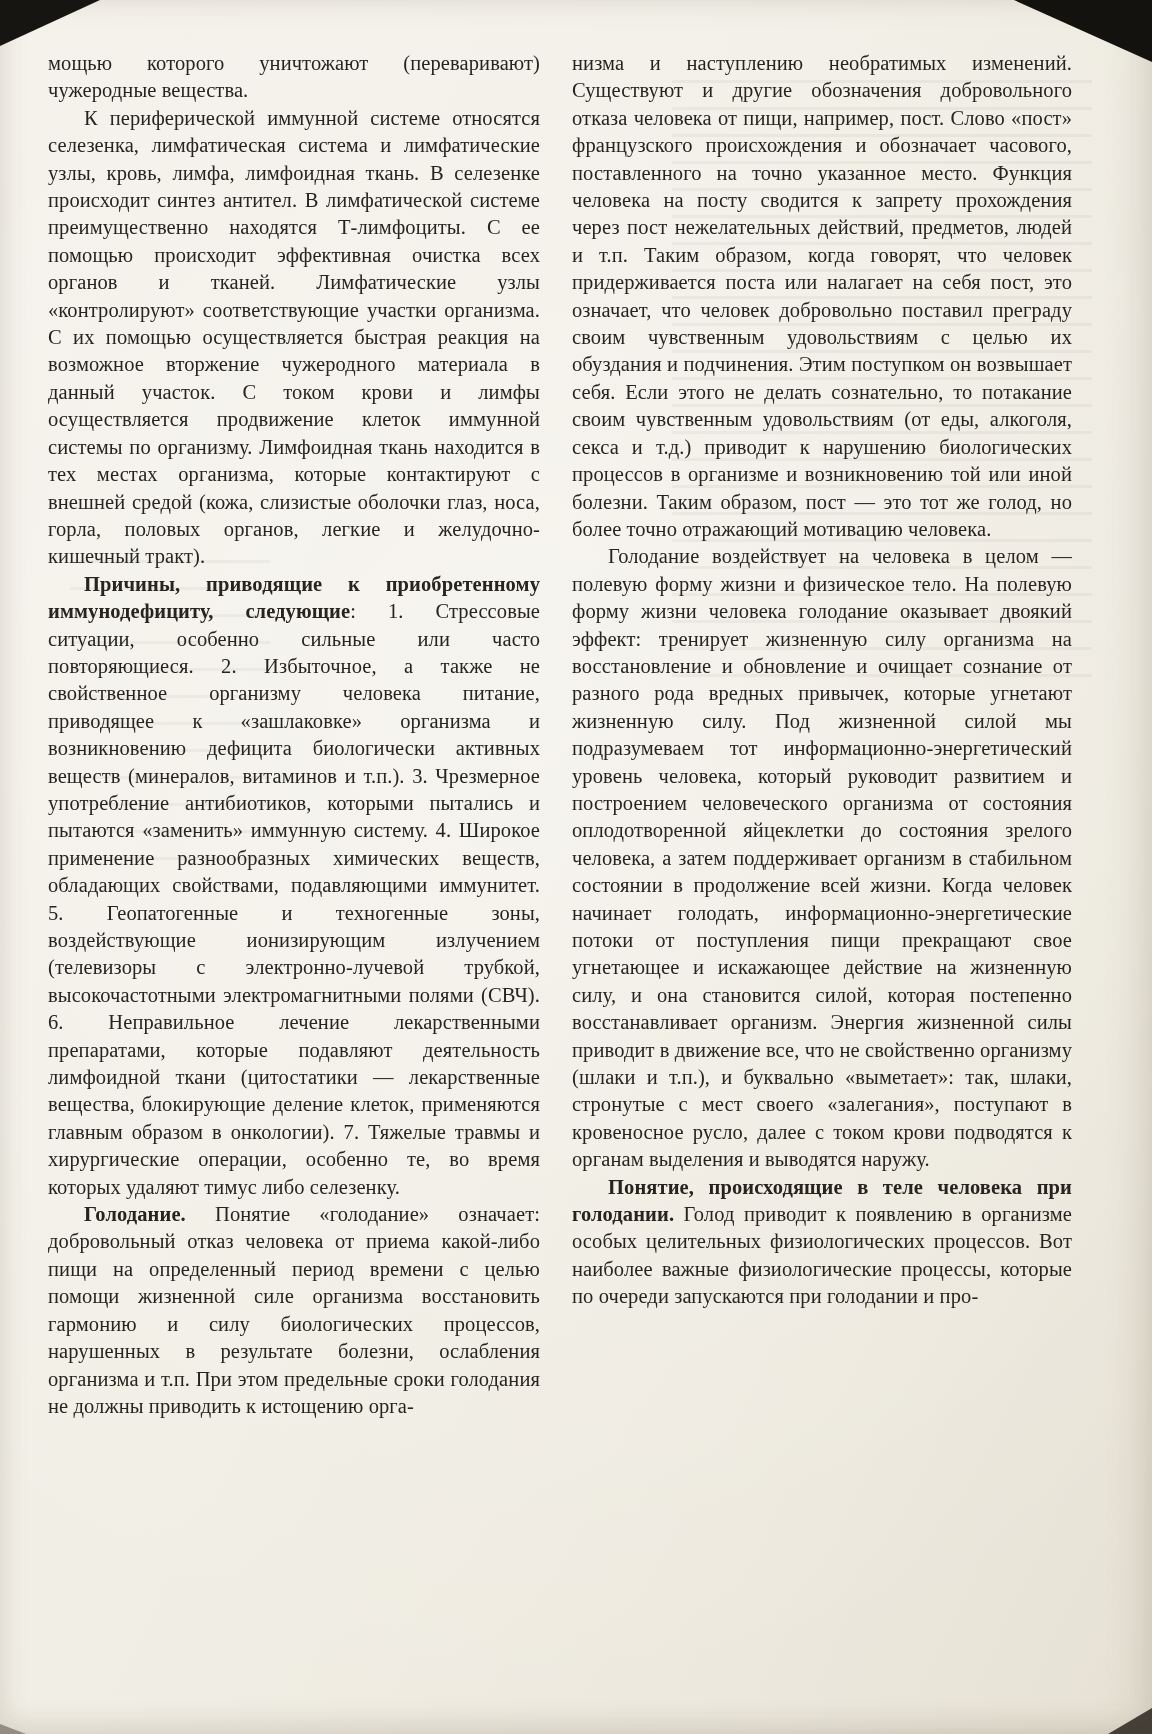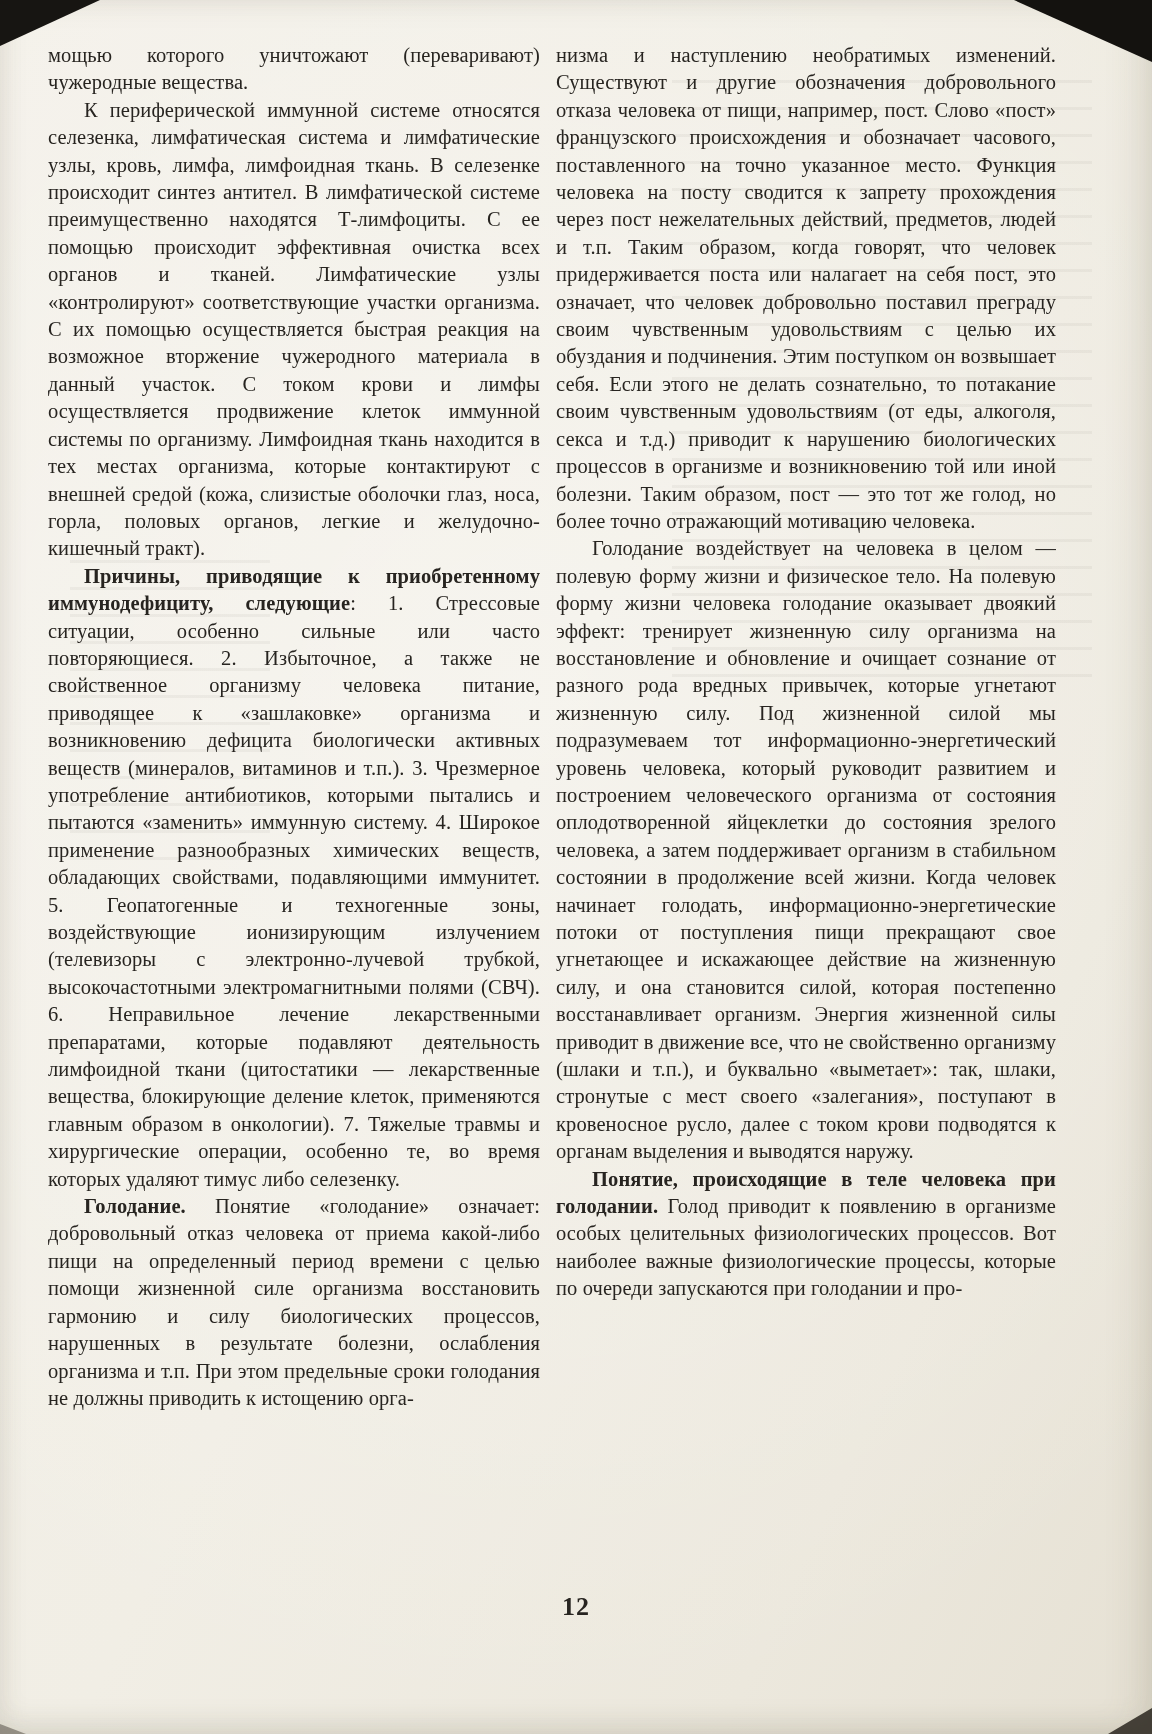--- a/index.html
+++ b/index.html
@@ -32,23 +32,23 @@
   .corner.br{bottom:0;right:0;border-bottom:26px solid #2a261f;border-left:44px solid transparent;opacity:.85;}
   .corner.bl{bottom:0;left:0;border-bottom:10px solid #4a443a;border-right:26px solid transparent;opacity:.5;}
   
   .bleed{
     position:absolute;pointer-events:none;opacity:0.055;
     background:repeating-linear-gradient(180deg,#4a4338 0 3px,transparent 3px 27px);
   }
   .bleed.b1{top:80px;right:60px;width:420px;height:620px;}
   .bleed.b2{top:560px;left:70px;width:200px;height:300px;}
   .columns{
-    position:absolute;top:42px;left:48px;
+    position:absolute;top:50px;left:48px;
     width:1060px;height:1475px;
-    display:flex;gap:16px;
+    display:flex;gap:32px;
   }
   .col{
     width:514px;height:100%;overflow:hidden;
     font-size:20.5px;line-height:27.4px;
     text-align:justify;
     letter-spacing:0.1px;
   }
   .col.left{width:492px;}
   .col.right{width:500px;}
   p.para{margin:0;}
@@ -83,15 +83,14 @@
     </div>
 
     <div class="col right">
       <p class="para"><b class="lead"></b><span>низма и наступлению необратимых изменений. Существуют и другие обозначения добровольного отказа человека от пищи, например, пост. Слово «пост» французского происхождения и обозначает часового, поставленного на точно указанное место. Функция человека на посту сводится к запрету прохождения через пост нежелательных действий, предметов, людей и т.п. Таким образом, когда говорят, что человек придерживается поста или налагает на себя пост, это означает, что человек добровольно поставил преграду своим чувственным удовольствиям с целью их обуздания и подчинения. Этим поступком он возвышает себя. Если этого не делать сознательно, то потакание своим чувственным удовольствиям (от еды, алкоголя, секса и т.д.) приводит к нарушению биологических процессов в организме и возникновению той или иной болезни. Таким образом, пост — это тот же голод, но более точно отражающий мотивацию человека.</span></p>
       <p class="para indent"><b class="lead"></b><span>Голодание воздействует на человека в целом — полевую форму жизни и физическое тело. На полевую форму жизни человека голодание оказывает двоякий эффект: тренирует жизненную силу организма на восстановление и обновление и очищает сознание от разного рода вредных привычек, которые угнетают жизненную силу. Под жизненной силой мы подразумеваем тот информационно-энергетический уровень человека, который руководит развитием и построением человеческого организма от состояния оплодотворенной яйцеклетки до состояния зрелого человека, а затем поддерживает организм в стабильном состоянии в продолжение всей жизни. Когда человек начинает голодать, информационно-энергетические потоки от поступления пищи прекращают свое угнетающее и искажающее действие на жизненную силу, и она становится силой, которая постепенно восстанавливает организм. Энергия жизненной силы приводит в движение все, что не свойственно организму (шлаки и т.п.), и буквально «выметает»: так, шлаки, стронутые с мест своего «залегания», поступают в кровеносное русло, далее с током крови подводятся к органам выделения и выводятся наружу.</span></p>
       <p class="para indent"><b class="lead">Понятие, происходящие в теле человека при голодании.</b><span> Голод приводит к появлению в организме особых целительных физиологических процессов. Вот наиболее важные физиологические процессы, которые по очереди запускаются при голодании и про-</span></p>
     </div>
 
   </div>
 
-  <div class="page-number">12</div>
 
 </div>
 
 </body></html>

